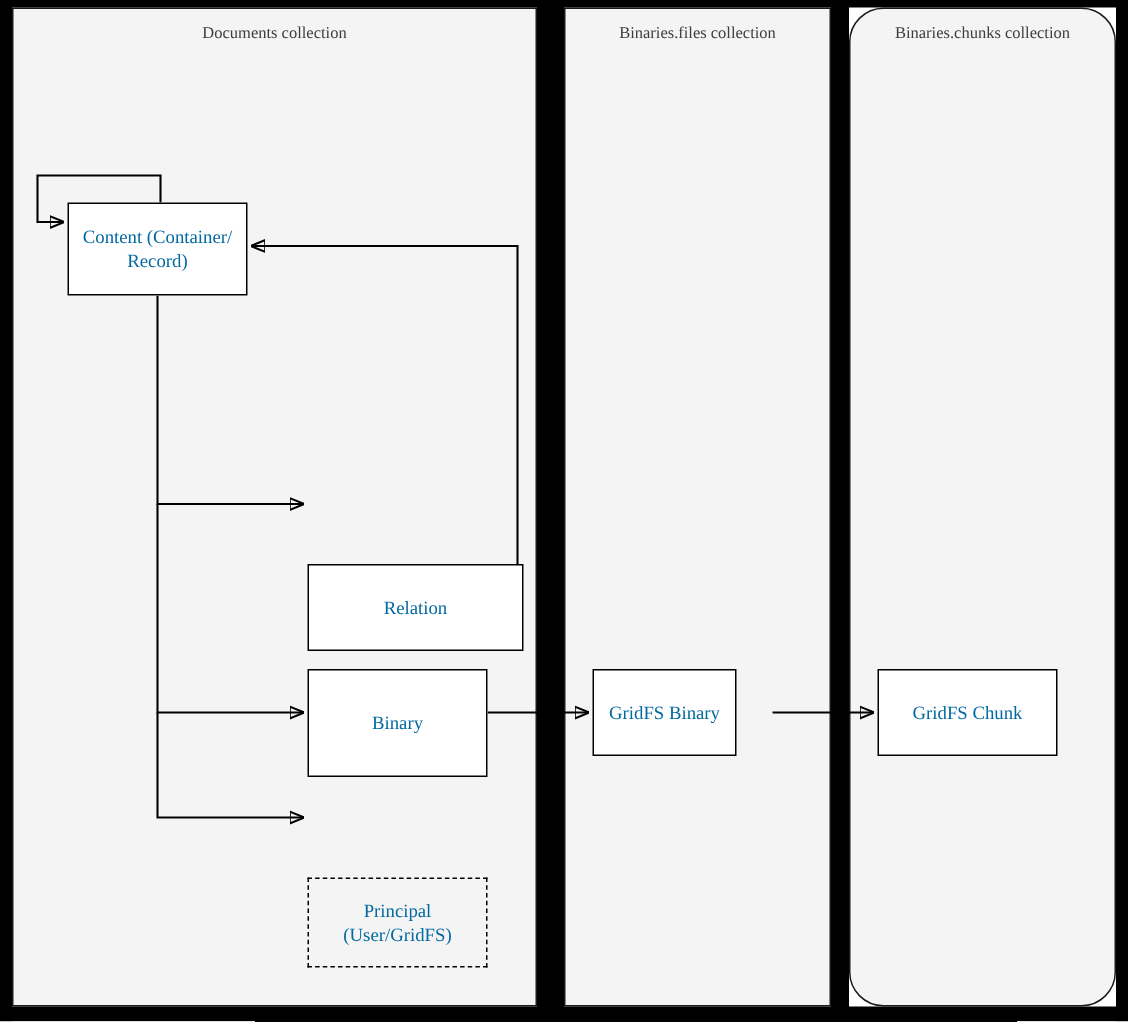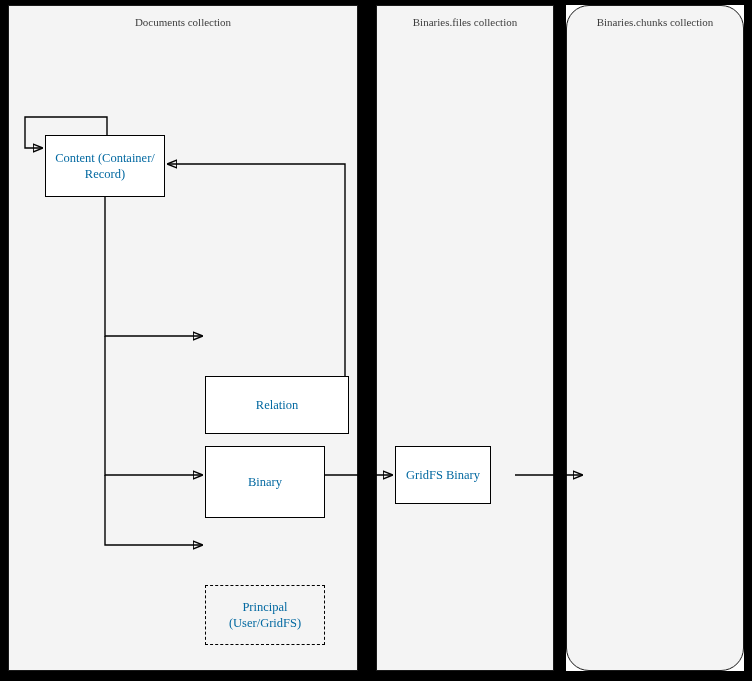--- a/index.html
+++ b/index.html
@@ -135,14 +135,17 @@
 
   <div class="node dashed" style="left:205px; top:585px; width:120px; height:60px;">
     <span class="label">Principal
 (User/GridFS)</span>
   </div>
 
   <div class="node" style="left:395px; top:446px; width:96px; height:58px;">
     <span class="label">GridFS Binary</span>
   </div>
 
+  <div class="node" style="left:585px; top:446px; width:120px; height:58px;">
+    <span class="label">GridFS Chunk</span>
+  </div>
 
 </div>
 
 </body></html>

